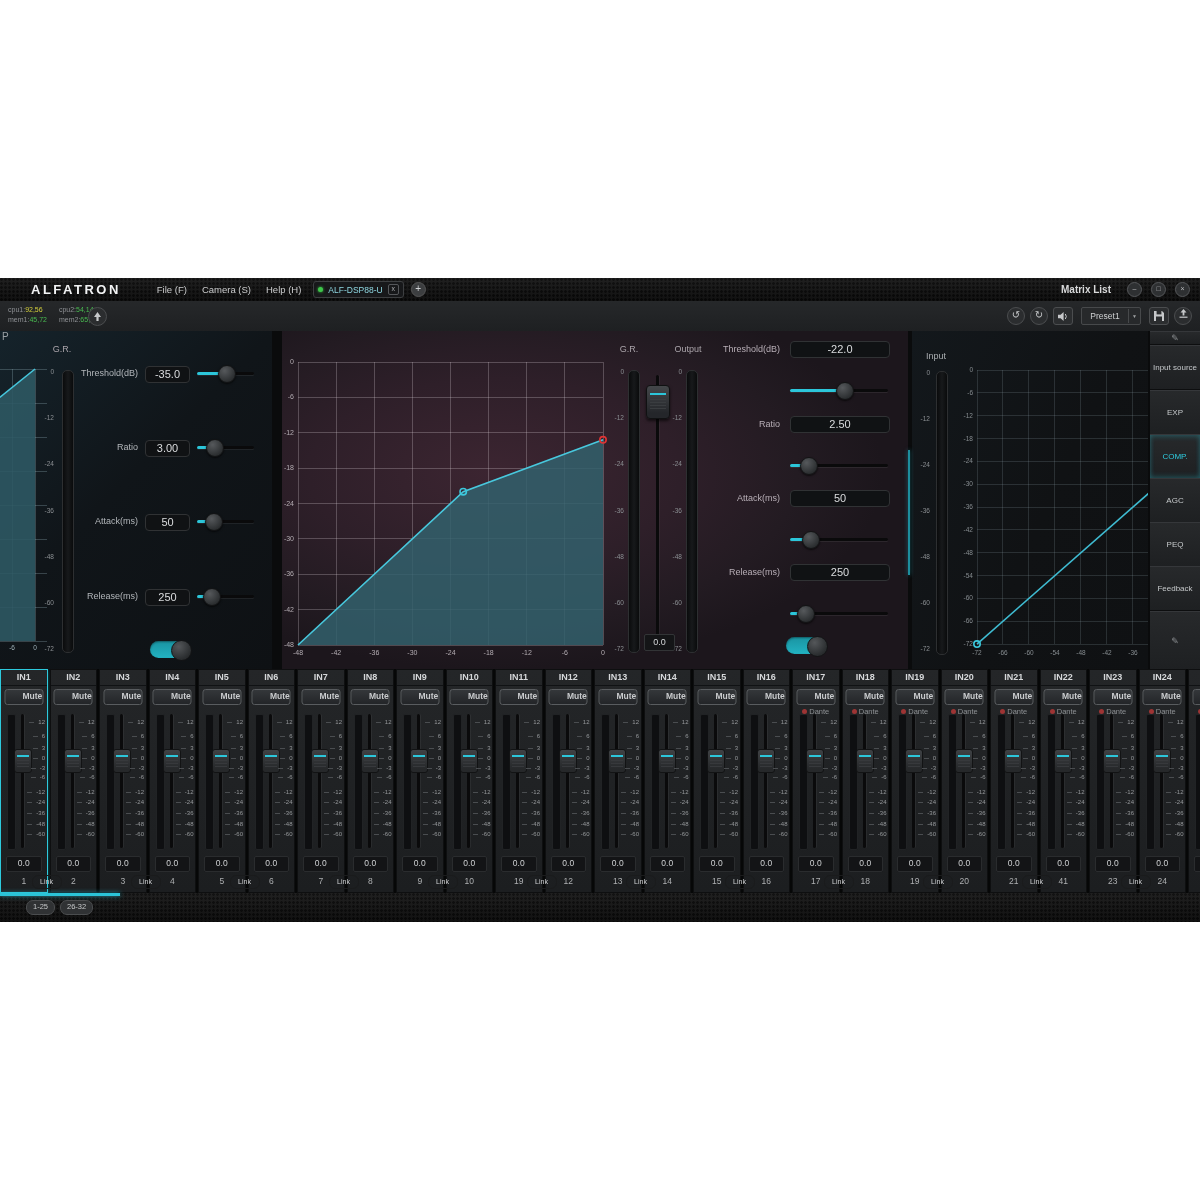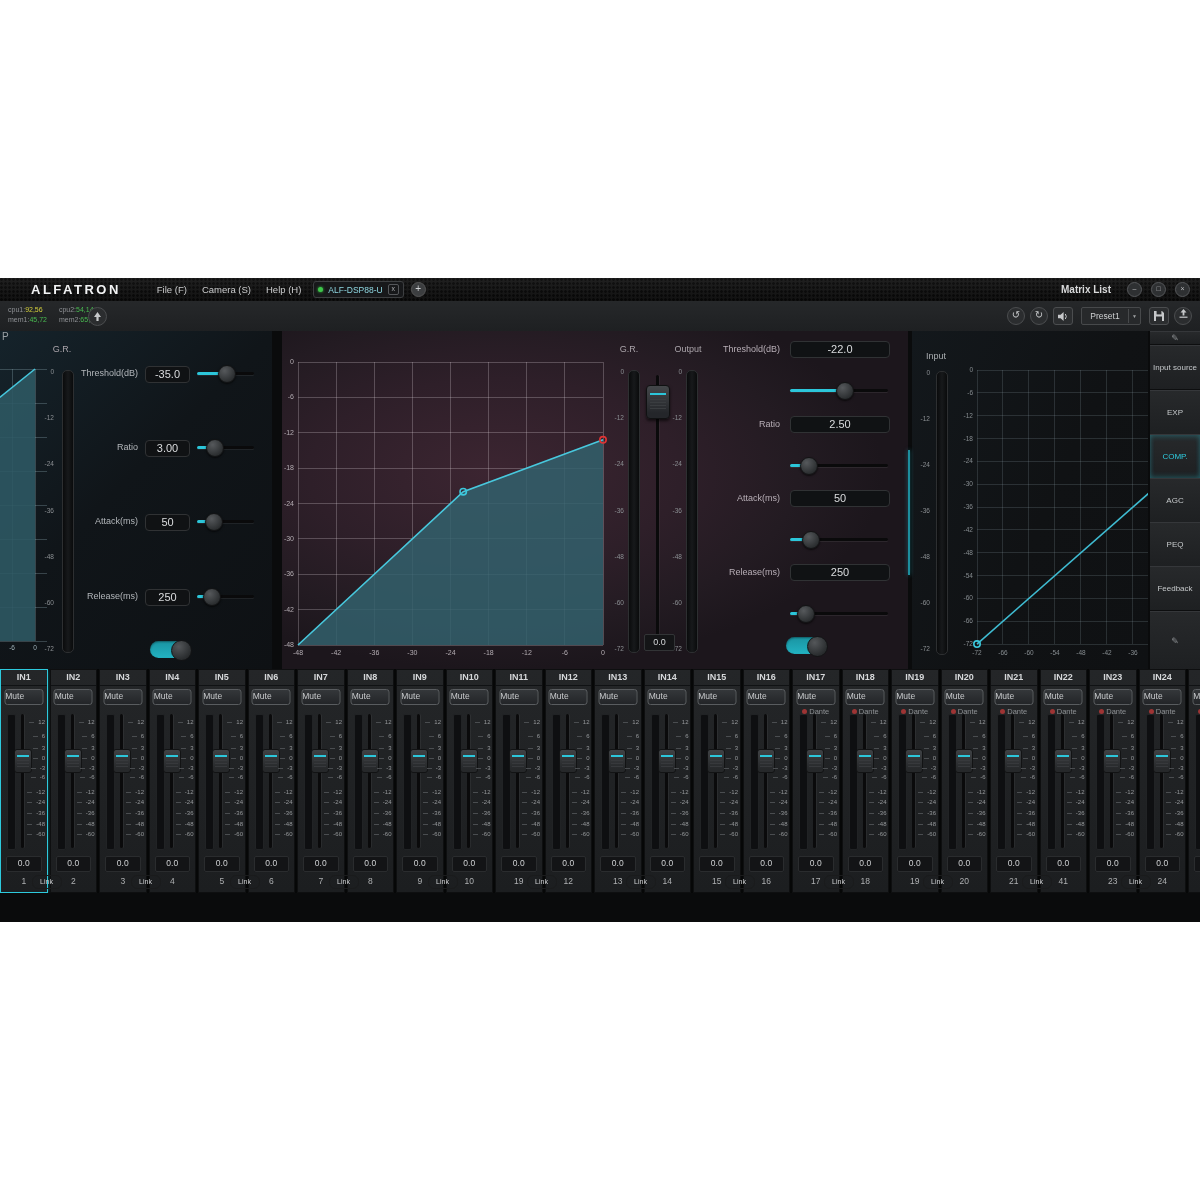--- a/index.html
+++ b/index.html
@@ -97,21 +97,21 @@
   .side-btn{position:absolute;left:0;width:50px;background:linear-gradient(#27292b,#1e2022);border-top:1px solid #35373a;border-bottom:1px solid #0d0e0f;color:#c5c8ca;font-size:8px;display:flex;align-items:center;justify-content:center;text-align:center;cursor:default;}
   .side-btn.active{color:#2ecbde;box-shadow:inset 0 2px 5px rgba(46,203,222,.22),inset 0 -2px 5px rgba(46,203,222,.22);}
   .pencil{color:#8f9295;font-size:9px;}
 
   
   .strips{position:absolute;top:391px;left:0;width:1200px;height:224px;background:#060707;display:flex;overflow:hidden;}
   .strip{flex:0 0 47.5px;margin-right:2px;position:relative;background:linear-gradient(#242628,#1c1e20);border:1px solid #0e0f10;box-sizing:border-box;}
   .strip.selected{border:1px solid #2dcadd;box-shadow:0 0 5px rgba(45,202,221,.45);}
   .sname{position:absolute;top:2px;left:0;width:100%;text-align:center;color:#d6d8da;font-size:9px;font-weight:bold;}
   .sdiv{position:absolute;top:15px;left:0;right:0;height:1px;background:#101214;}
-  .mute{position:absolute;top:19px;left:50%;transform:translateX(-50%);width:37px;height:14px;background:linear-gradient(#34373a,#232528);border:1px solid #595c5f;border-radius:3px;color:#c9cbcd;font-size:8.5px;text-align:left;line-height:13px;}
+  .mute{position:absolute;top:19px;left:50%;transform:translateX(-50%);width:37px;height:14px;background:linear-gradient(#34373a,#232528);border:1px solid #595c5f;border-radius:3px;color:#c9cbcd;font-size:8.5px;text-align:right;line-height:13px;font-weight:bold;}
   .dante{position:absolute;top:37px;left:0;width:100%;text-align:center;color:#8e9194;font-size:7.5px;}
   .dmark{display:inline-block;width:5px;height:5px;border-radius:50%;background:#9e3434;margin-right:2px;}
   .smeter{position:absolute;left:6px;top:44px;width:7px;height:134px;background:#0e0f11;border:1px solid #212325;border-radius:2px;}
   .strack{position:absolute;left:20px;top:44px;width:3px;height:134px;background:#0a0a0b;border-radius:2px;box-shadow:1px 0 0 rgba(255,255,255,.05);}
   .shandle{position:absolute;left:13px;top:79px;width:16px;height:22px;border-radius:3px;background:linear-gradient(#3f4245,#26282a 85%);border:1px solid #121314;}
   .shandle i{position:absolute;left:2px;right:2px;top:5px;height:2px;background:#2cc6da;}
   .shandle u{position:absolute;left:2px;right:2px;top:10px;height:9px;background:repeating-linear-gradient(#37393c 0 1px,rgba(0,0,0,0) 1px 3px);}
   .sticks{position:absolute;left:29px;top:44px;width:16px;height:134px;}
   .sticks span{position:absolute;right:1px;transform:translateY(-50%);font-size:6px;color:#95989b;}
   .sticks span::before{content:'';position:absolute;left:-9px;top:50%;width:5px;height:1px;background:#4a4d50;}
@@ -1111,13 +1111,20 @@
         <div class="sname">IN25</div>
         <div class="sdiv"></div>
         <div class="mute">Mute</div>
         <div class="dante"><span class="dmark"></span>Dante</div>
         <div class="smeter"></div>
         <div class="sval">0.0</div>
         <div class="snum">25</div>
       </div>
     </div>
 
+  <div class="bottombar perf">
+    <div class="hscroll"></div>
+    <div id="page-pills">
+        <div class="page-pill" style="left: 26px;">1-25</div>
+        <div class="page-pill" style="left: 60px;">26-32</div>
+      </div>
+  </div>
 </div>
 
 </body></html>

